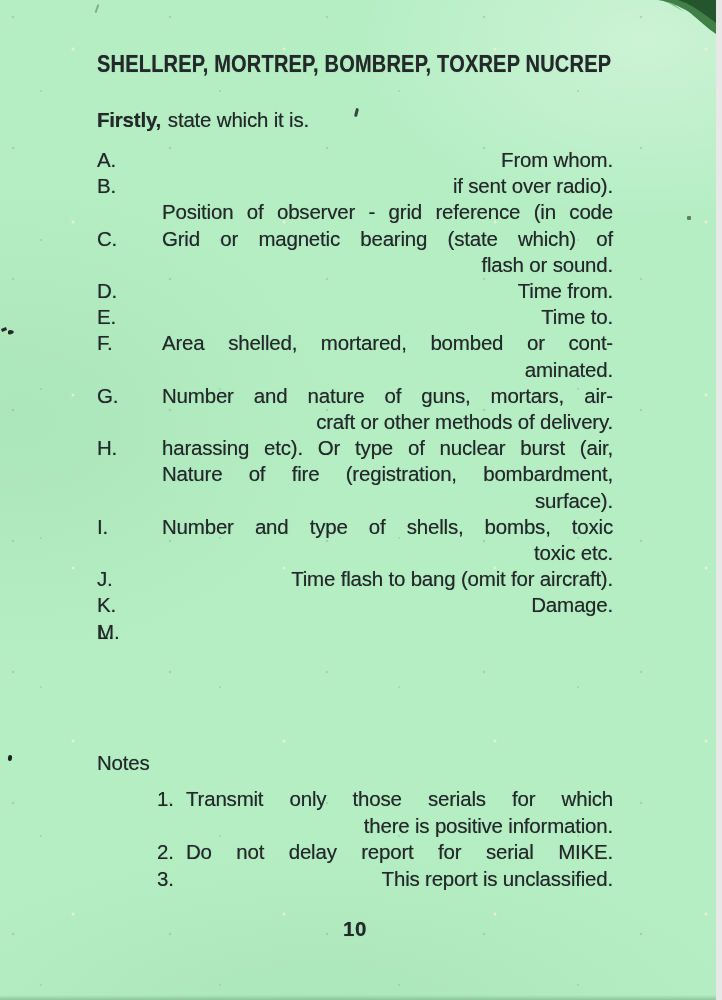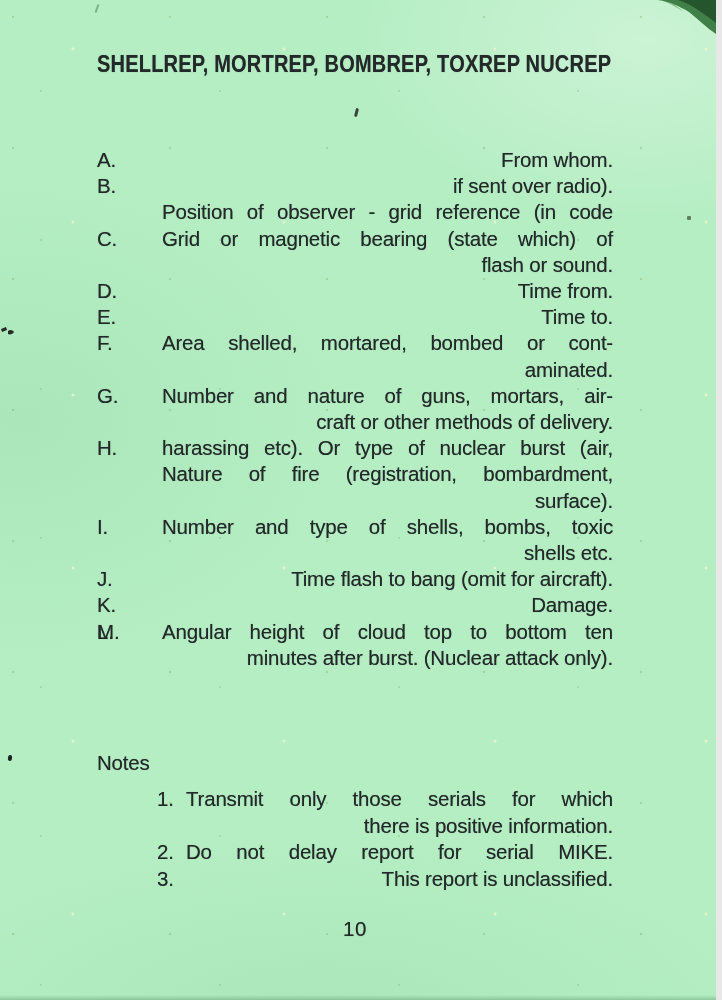--- a/index.html
+++ b/index.html
@@ -59,21 +59,21 @@
     font-size: 20.5px; line-height: 26.6px; letter-spacing: -0.2px;
   }
   .notes-list .row { position: relative; padding-left: 89px; }
   .notes-list .marker { position: absolute; left: 60px; top: 0; }
 
   .line.stretch { text-align: justify; text-align-last: justify; }
   .line.plain   { text-align: right; }
 
   .page-number {
     position: absolute; left: 97px; top: 916px; width: 516px;
-    text-align: center; font-size: 20.5px; font-weight: 400; line-height: 26px;
+    text-align: center; font-size: 20.5px; font-weight: 700; line-height: 26px;
     letter-spacing: 0.5px;
   }
 
   
   .corner-patch { position: absolute; top: 0; right: 0; }
   .patch-mid  { fill: var(--patch-mid, #417f49); }
   .patch-dark { fill: var(--patch-dark, #25552d); }
   .mark-scribble { position: absolute; left: 0; top: 322px; }
   .mark-dot {
     position: absolute; left: 8px; top: 755px; width: 4px; height: 6px;
@@ -107,20 +107,23 @@
     <path fill="#272b28" d="M8 9 C10 7 13 8 14 10 C13 12 10 13 8 12 Z"></path>
   </svg>
   <div class="mark-dot"></div>
   <div class="mark-tick"></div>
   <div class="mark-speck"></div>
   <div class="mark-hair"></div>
 
   <main class="content">
     <h1 class="title">SHELLREP, MORTREP, BOMBREP, TOXREP NUCREP</h1>
 
+    <p class="intro">
+      <span class="lead">Firstly,</span><span class="rest">state which it is.</span>
+    </p>
 
     <section class="serial-list">
         <div class="row">
           <span class="marker">A.</span>
           <div class="item-text">
             <div class="line plain">From whom.</div>
           </div>
         </div>
         <div class="row">
           <span class="marker">B.</span>
@@ -167,44 +170,40 @@
           <div class="item-text">
             <div class="line stretch">harassing etc). Or type of nuclear burst (air,</div>
             <div class="line stretch">Nature of fire (registration, bombardment,</div>
             <div class="line plain">surface).</div>
           </div>
         </div>
         <div class="row">
           <span class="marker">I.</span>
           <div class="item-text">
             <div class="line stretch">Number and type of shells, bombs, toxic</div>
-            <div class="line plain">shells etc.</div>
+            <div class="line plain">toxic etc.</div>
           </div>
         </div>
         <div class="row">
           <span class="marker">J.</span>
           <div class="item-text">
             <div class="line plain">Time flash to bang (omit for aircraft).</div>
           </div>
         </div>
         <div class="row">
           <span class="marker">K.</span>
           <div class="item-text">
             <div class="line plain">Damage.</div>
           </div>
         </div>
         <div class="row">
           <span class="marker">L.</span>
         </div>
         <div class="row">
           <span class="marker">M.</span>
-          <div class="item-text">
-            <div class="line stretch">Angular height of cloud top to bottom ten</div>
-            <div class="line plain">minutes after burst. (Nuclear attack only).</div>
-          </div>
         </div>
       </section>
 
     <section class="notes-section">
       <h2 class="notes-heading">Notes</h2>
       <div class="notes-list">
           <div class="row">
             <span class="marker">1.</span>
             <div class="item-text">
               <div class="line stretch">Transmit only those serials for which</div>

